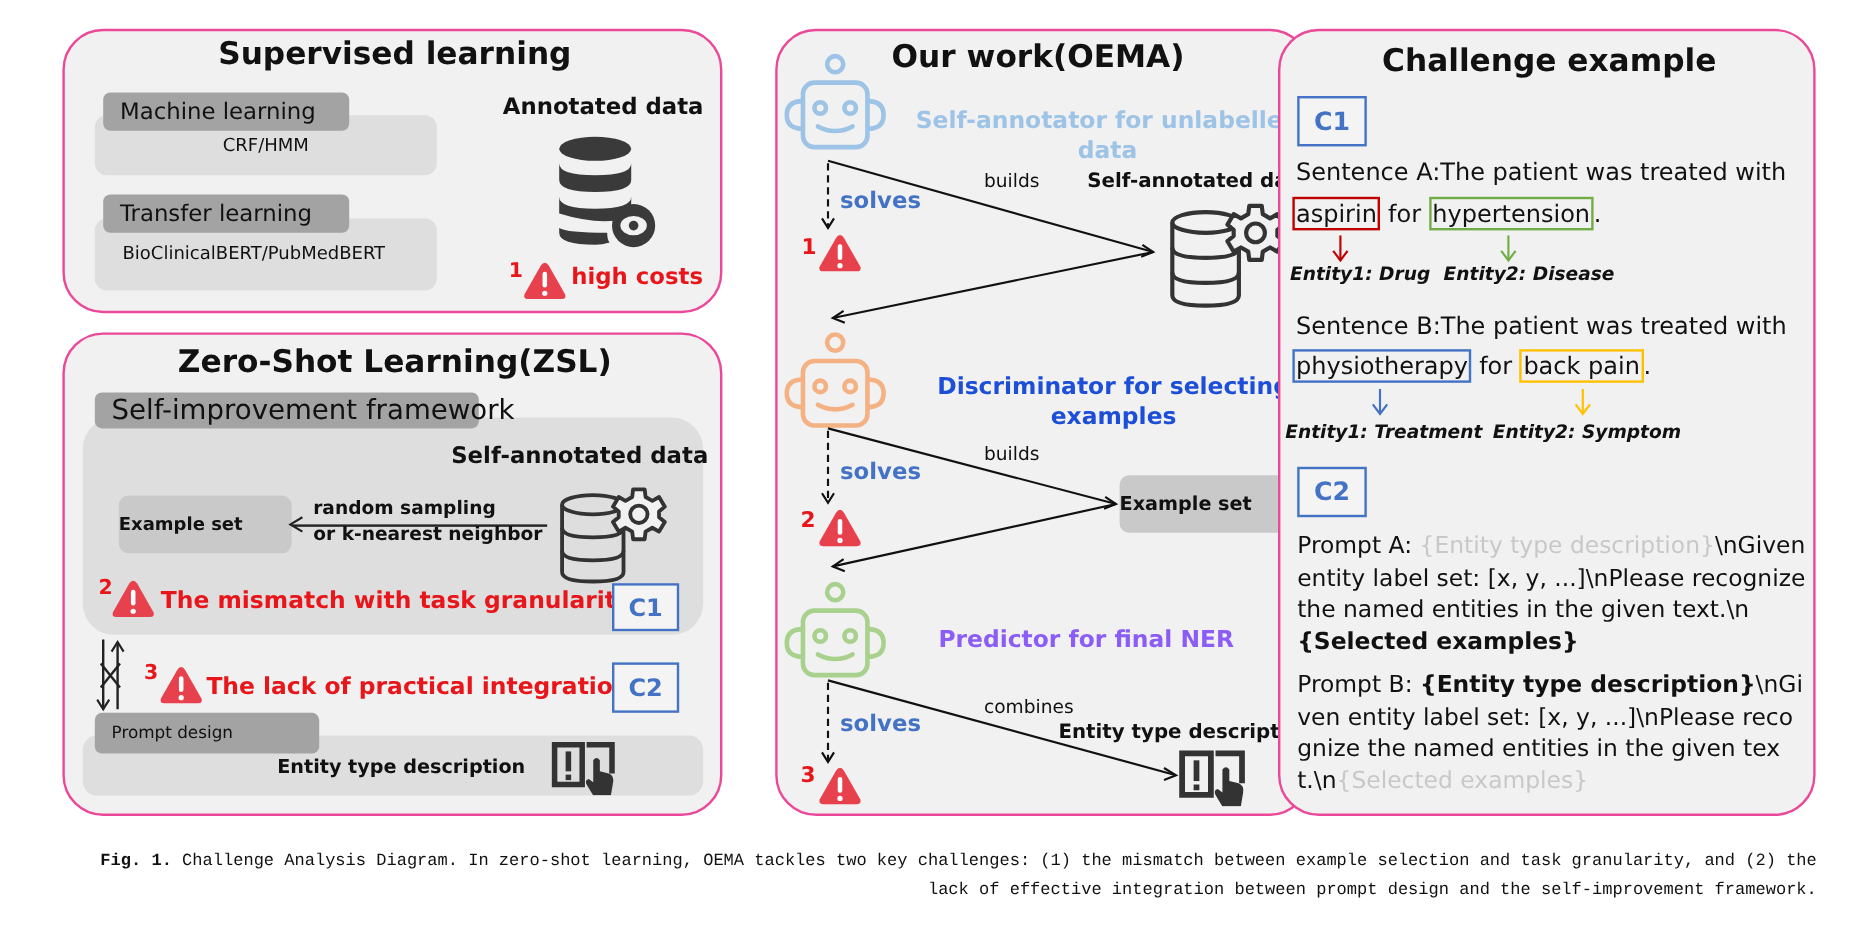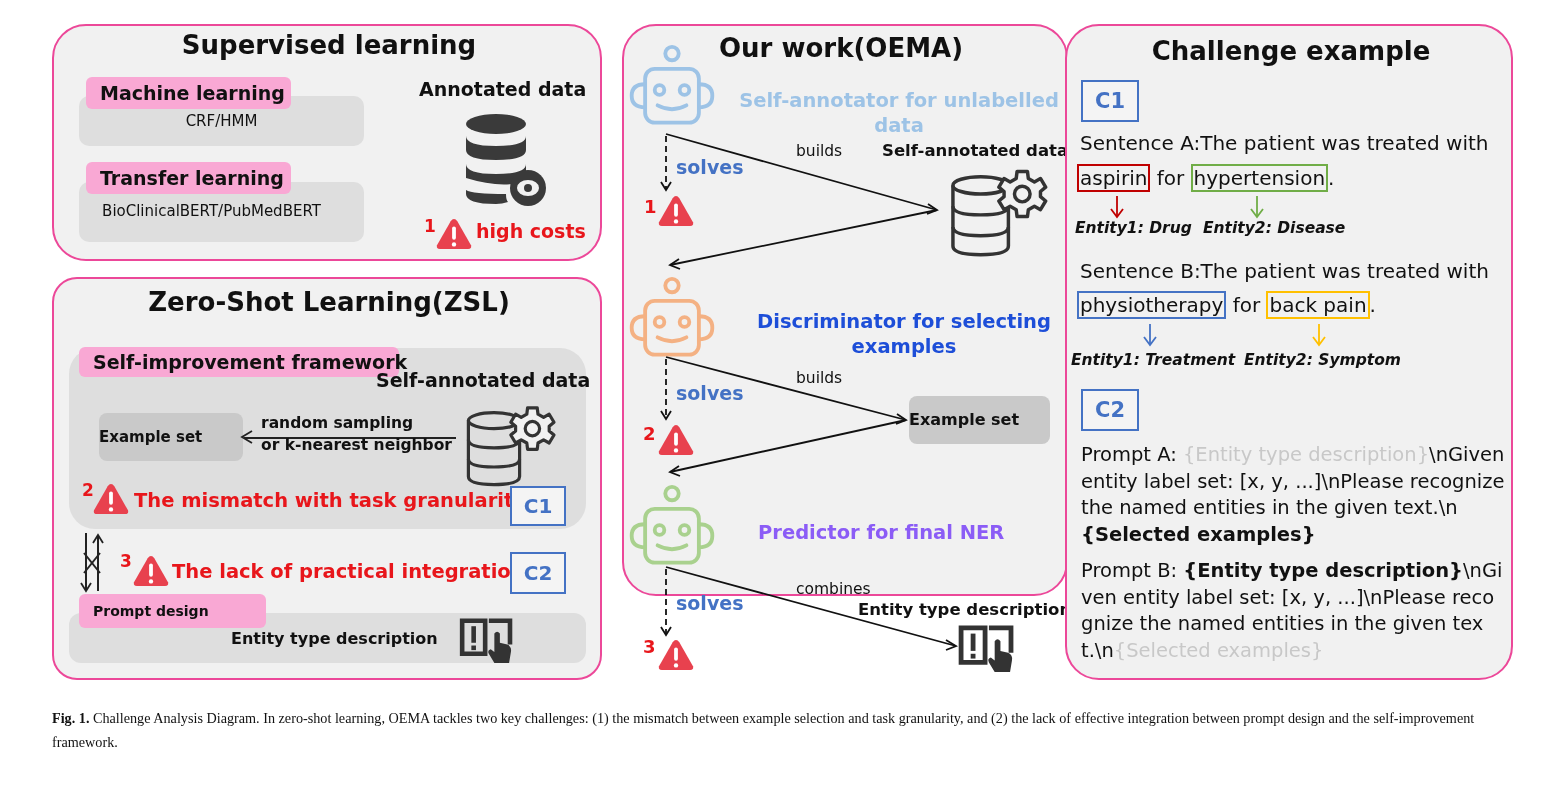--- a/index.html
+++ b/index.html
@@ -1,30 +1,30 @@
 <!DOCTYPE html>
 <html><head>
 <meta charset="utf-8">
 <style>
   * { box-sizing: border-box; margin: 0; padding: 0; }
   body { width: 1559px; height: 788px; background: #ffffff; position: relative; overflow: hidden; font-family: "DejaVu Sans", "Liberation Sans", sans-serif; color: #111; }
   .abs { position: absolute; }
   .panel { position: absolute; background: #f1f1f1; border: 2px solid #ec4899; border-radius: 34px; }
   .title { position: absolute; font-weight: bold; text-align: center; white-space: nowrap; }
   .b { font-weight: bold; }
-  .tabhead { position: absolute; background: #f9a8d4; border-radius: 6px; font-weight: bold; padding-left: 14px; white-space: nowrap; }
+  .tabhead { position: absolute; background: #a3a3a3; border-radius: 6px; font-weight: normal; padding-left: 14px; white-space: nowrap; }
   .tabbody { position: absolute; background: #dedede; border-radius: 10px; }
   .red { color: #e8161b; }
   .blue { color: #4472c4; }
   .cbox { position: absolute; border: 2px solid #4472c4; color: #4472c4; font-weight: bold; text-align: center; background: #f4f4f4; }
   .warn { position: absolute; }
   .grey-box { position: absolute; background: #c9c9c9; border-radius: 8px; font-weight: bold; text-align: left; }
   .ent { border: 2px solid; padding: 0 1px; }
   .it { font-style: italic; font-weight: bold; font-size: 15.5px; white-space: nowrap; position: absolute; }
-  .caption { position: absolute; font-family: Liberation Serif, serif; font-size: 14.2px; line-height: 24px; color: #111; }
+  .caption { position: absolute; font-family: Liberation Mono, monospace; font-size: 14.2px; line-height: 24px; color: #111; text-align: right; }
   .prompt { position: absolute; font-size: 19.5px; line-height: 26.5px; width: 425px; word-break: break-all; }
   .light { color: #c8c8c8; }
 </style>
 </head>
 <body>
 
 <svg width="0" height="0" style="position:absolute">
   <defs>
     <symbol id="warn-sym" viewBox="0 0 40 36">
       <path d="M20 2 Q22 2 23.5 4.5 L38 30 Q39 34 35 34 L5 34 Q1 34 2 30 L16.5 4.5 Q18 2 20 2Z" fill="#e8414e"></path>
@@ -83,25 +83,25 @@
     <ellipse cx="66" cy="76" rx="11" ry="8" fill="#f1f1f1"></ellipse>
     <circle cx="66" cy="76" r="4" fill="#3a3a3a"></circle>
   </svg>
   <div class="abs red b" style="left:370px; top:190px; font-size:17px;">1</div>
   <svg class="warn" style="left:381px; top:191px;" width="38" height="34">
       <use href="#warn-sym"></use>
     </svg>
   <div class="abs red b" style="left:422px; top:194px; font-size:19px; white-space:nowrap;">high costs</div>
 </div>
 
-<div class="panel" style="left:52px; top:277px; width:550px; height:403px;border-radius:25px;">
+<div class="panel" style="left:52px; top:277px; width:550px; height:403px;">
   <div class="title" style="left:0; width:550px; top:8px; font-size:26px;">Zero-Shot Learning(ZSL)</div>
 
   <div class="tabbody" style="left:15px; top:69px; width:517px; height:181px; border-radius:26px;"></div>
-  <div class="tabhead" style="left:25px; top:48px; width:320px; height:30px; font-size:19px; line-height:30px;margin-top:20px;">Self-improvement framework</div>
+  <div class="tabhead" style="left:25px; top:48px; width:320px; height:30px; font-size:23px; line-height:30px;">Self-improvement framework</div>
 
   <div class="abs b" style="left:322px; top:90px; font-size:19px; white-space:nowrap;">Self-annotated data</div>
   <div class="grey-box" style="left:45px; top:134px; width:144px; height:48px; line-height:48px; font-size:15px; background:#c9c9c9;">Example set</div>
   <div class="abs" style="left:190px; top:158px; width:212px; height:0; border-top:2px solid #222;"></div>
   <svg class="abs" style="left:186px; top:151px;" width="14" height="14">
       <path d="M12 1 L2 7 L12 13" fill="none" stroke="#222" stroke-width="1.8"></path>
     </svg>
   <div class="abs b" style="left:207px; top:135px; font-size:15.5px; white-space:nowrap;">random sampling</div>
   <div class="abs b" style="left:207px; top:157px; font-size:15.5px; white-space:nowrap;">or k-nearest neighbor</div>
   <svg class="abs" style="left:408px; top:124px;" width="96" height="88">
@@ -132,21 +132,21 @@
   <div class="cbox" style="left:456px; top:273px; width:56px; height:42px; line-height:38px; font-size:20px;">C2</div>
 
   <div class="tabbody" style="left:15px; top:334px; width:517px; height:50px; border-radius:12px;"></div>
   <div class="tabhead" style="left:25px; top:315px; width:187px; height:34px; font-size:14px; line-height:34px;">Prompt design</div>
   <div class="abs b" style="left:177px; top:350px; font-size:16px; white-space:nowrap;">Entity type description</div>
   <svg class="abs" style="left:405px; top:338px;" width="56" height="46">
       <use href="#book-sym"></use>
     </svg>
 </div>
 
-<div class="panel" style="left:622px; top:24px; width:446px; height:572px;">
+<div class="panel" style="left:646px; top:24px; width:446px; height:656px;">
   <div class="title" style="left:95px; top:7px; font-size:26px;">Our work(OEMA)</div>
 
   <svg class="abs" style="left:0; top:16px; color:#9dc3e6;" width="96" height="96">
       <use href="#robot-sym"></use>
     </svg>
   <div class="abs b" style="left:110px; top:62px; width:330px; text-align:center; font-size:19.5px; line-height:25px; color:#9dc3e6;">Self-annotator for unlabelled data</div>
   <div class="abs" style="left:172px; top:116px; font-size:15.5px;">builds</div>
   <div class="abs b" style="left:258px; top:115px; font-size:16.5px; white-space:nowrap;">Self-annotated data</div>
   <div class="abs b blue" style="left:52px; top:130px; font-size:19px;">solves</div>
   <div class="abs red b" style="left:20px; top:170px; font-size:18px;">1</div>

